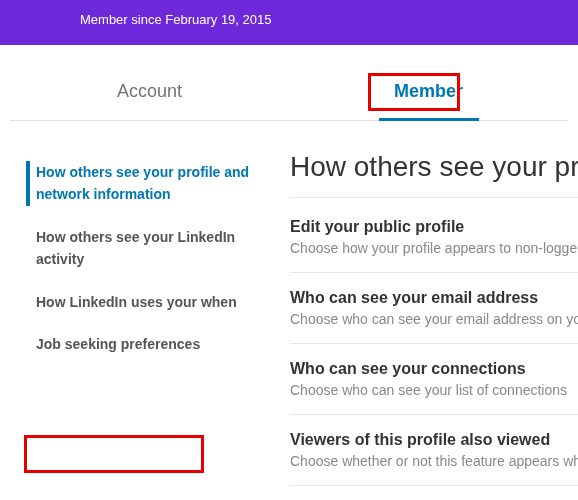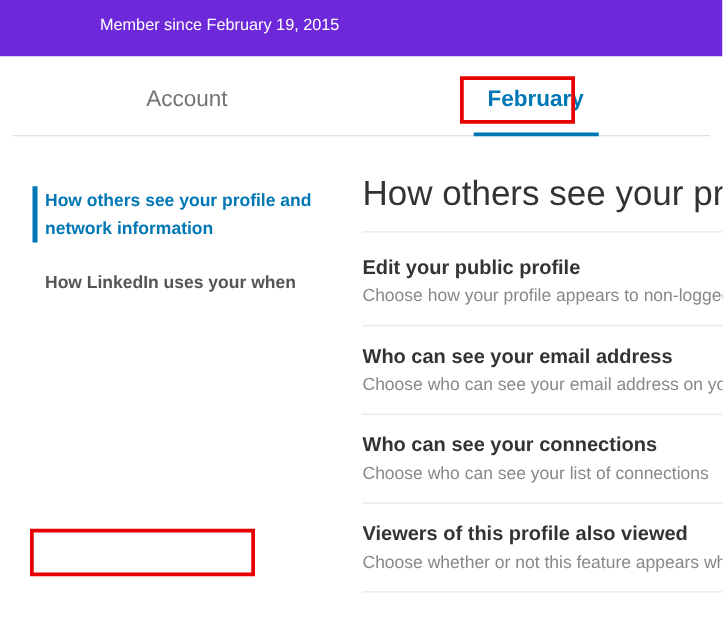--- a/index.html
+++ b/index.html
@@ -13,21 +13,21 @@
     }
     .header-banner {
       background: #6d28d9;
       color: #fff;
       padding: 12px 0 18px 80px;
       font-size: 13px;
     }
     .tabs {
       display: flex;
       border-bottom: 1px solid #e0e0e0;
-      margin: 6px 10px;
+      margin: 18px 10px;
       position: relative;
       justify-content: flex-end;
     }
     .tab {
       flex: 1 1 50%;
       text-align: center;
       padding: 18px 0;
       font-size: 18px;
       color: #737373;
       cursor: pointer;
@@ -128,28 +128,30 @@
   </style>
 </head>
 <body>
 
 <div class="header-banner">
   <span>Member since February 19, 2015</span>
 </div>
 
 <div class="tabs">
   <div class="tab">Account</div>
-  <div class="tab active">February</div>
+  <div class="tab active">Member</div>
   <div class="highlight-box highlight-privacy"></div>
 </div>
 
 <div class="content">
   <div class="sidebar">
     <div class="sidebar-item active">How others see your profile and network information</div>
+    <div class="sidebar-item">How others see your LinkedIn activity</div>
     <div class="sidebar-item">How LinkedIn uses your when</div>
+    <div class="sidebar-item">Job seeking preferences</div>
     <div class="highlight-box highlight-blocking"></div>
   </div>
 
   <div class="main">
     <h1>How others see your profile and network information</h1>
 
     <div class="setting-row">
       <div class="setting-title">Edit your public profile</div>
       <div class="setting-desc">Choose how your profile appears to non-logged in members via search engines or permitted services</div>
     </div>

